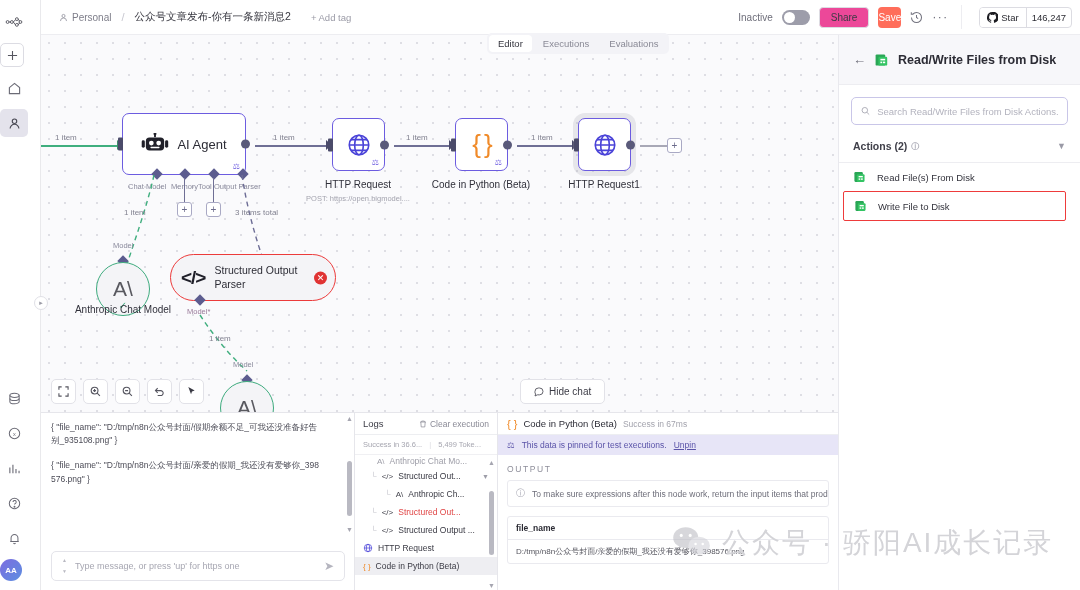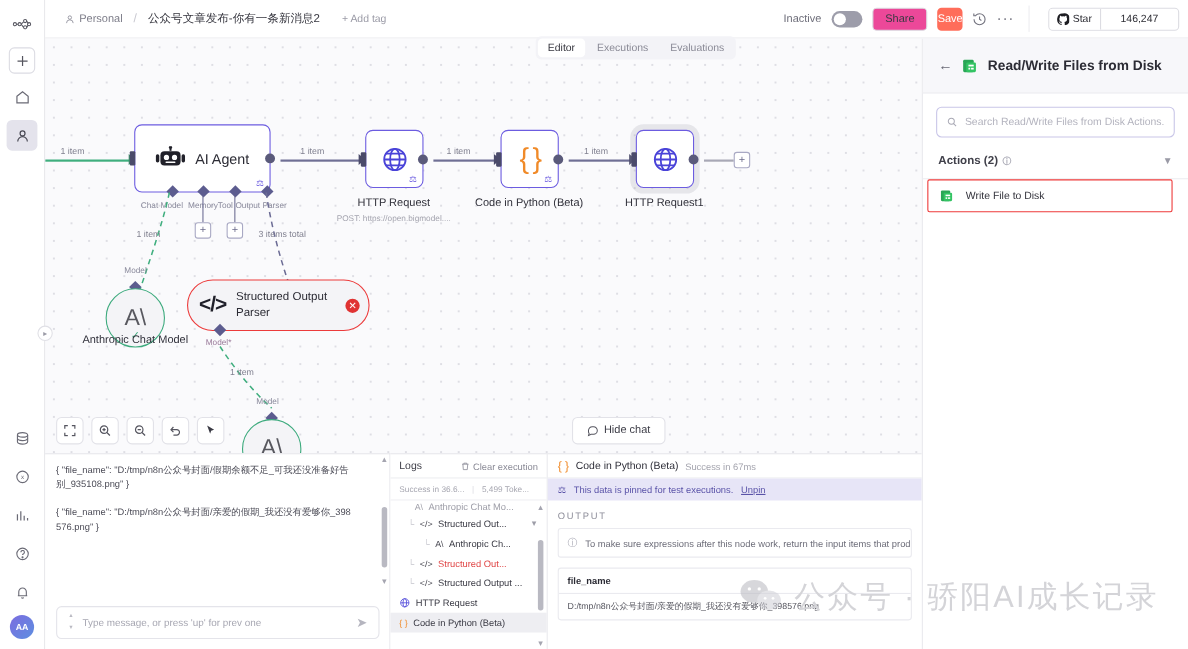--- a/index.html
+++ b/index.html
@@ -7,21 +7,21 @@
     width: 1080px; height: 590px;
     font-family: "Liberation Sans", sans-serif;
     background: #fff; overflow: hidden;
   }
   #app { position: relative; width: 1080px; height: 590px; }
 
   
   #rail {
     position: absolute; left: 0; top: 0; width: 41px; height: 590px;
     background: #fff; border-right: 1px solid #e9e9ec;
-    display: flex; flex-direction: column; align-items: center;
+    display: flex; flex-direction: column; 
     padding-top: 8px; z-index: 30;
   }
   .rail-ico {
     width: 28px; height: 28px; margin-bottom: 7px;
     display: flex; align-items: center; justify-content: center;
     color: #6b6b76; border-radius: 5px;
   }
   .rail-ico.boxed { border: 1px solid #dcdce3; width: 24px; height: 24px; }
   .rail-ico.active { background: #e4e3ec; }
   .rail-spacer { flex: 1 1 auto; }
@@ -73,21 +73,21 @@
   .hdr-ico { color: #73737f; display: flex; align-items: center; }
   .gh-star {
     display: flex; align-items: center; border: 1px solid #dcdce2;
     border-radius: 4px; overflow: hidden; height: 21px; margin-left: 4px;
   }
   .gh-left {
     display: flex; align-items: center; gap: 3px; padding: 0 7px;
     font-size: 9.5px; color: #2d2d34; height: 100%; background:#fff;
   }
   .gh-count {
-    padding: 0 18px; font-size: 9.5px; color: #2d2d34;
+    padding: 0 5px; font-size: 9.5px; color: #2d2d34;
     border-left: 1px solid #dcdce2; height: 100%;
     display: flex; align-items: center;
   }
   .hdr-divider {
     width:1px; height: 24px; background:#ededf1; margin: 0 4px;
   }
 
   
   #tabs {
     position: absolute; left: 487px; top: 33px; z-index: 26;
@@ -631,20 +631,30 @@
             <path d="M7.7 7.7l3 3"></path>
         </svg>
         <input type="text" placeholder="Search Read/Write Files from Disk Actions..." style="">
       </div>
     </div>
     <div class="rp-actions-hdr">
       <span>Actions (2)</span>
       <span class="info-ico">ⓘ</span>
       <span class="chev">▼</span>
     </div>
+    <div class="rp-item">
+      <svg width="14" height="14" viewBox="0 0 20 20">
+        <rect x="2" y="3" width="12" height="14" rx="1.5" fill="#2aa656"></rect>
+        <rect x="5.5" y="6" width="11" height="11" rx="1.5" fill="#33c463"></rect>
+        <rect x="8" y="8.5" width="6" height="2" fill="#fff"></rect>
+        <rect x="8" y="12" width="2" height="2" fill="#fff"></rect>
+          <rect x="11" y="12" width="3" height="2" fill="#fff"></rect>
+      </svg>
+      <span>Read File(s) From Disk</span>
+    </div>
     <div class="rp-item highlight">
       <svg width="14" height="14" viewBox="0 0 20 20">
         <rect x="2" y="3" width="12" height="14" rx="1.5" fill="#2aa656"></rect>
         <rect x="5.5" y="6" width="11" height="11" rx="1.5" fill="#33c463"></rect>
         <rect x="8" y="8.5" width="6" height="2" fill="#fff"></rect>
         <rect x="8" y="12" width="2" height="2" fill="#fff"></rect>
           <rect x="11" y="12" width="3" height="2" fill="#fff"></rect>
       </svg>
       <span>Write File to Disk</span>
     </div>
@@ -658,21 +668,21 @@
         <span class="arr" style="top:-4px;">▲</span>
         <div class="thumb"></div>
         <span class="arr" style="bottom:-4px;">▼</span>
       </div>
     </div>
     <div class="chat-input">
       <div class="stepper">
           <span>▲</span>
           <span>▼</span>
         </div>
-      <span class="ph">Type message, or press 'up' for prev one</span>
+      <span class="ph">Type message, or press 'up' for https one</span>
       <span class="chat-send">➤</span>
     </div>
   </div>
 
   <div id="logs">
     <div class="logs-hdr">
       <span>Logs</span>
       <span class="logs-clear">
         <svg width="8" height="8" viewBox="0 0 12 12" fill="none" stroke="#8a8a96" stroke-width="1.1">
           <path d="M1.6 3h8.8M4 3V1.6h4V3M2.7 3l.6 7.4h5.4L9.3 3"></path>

